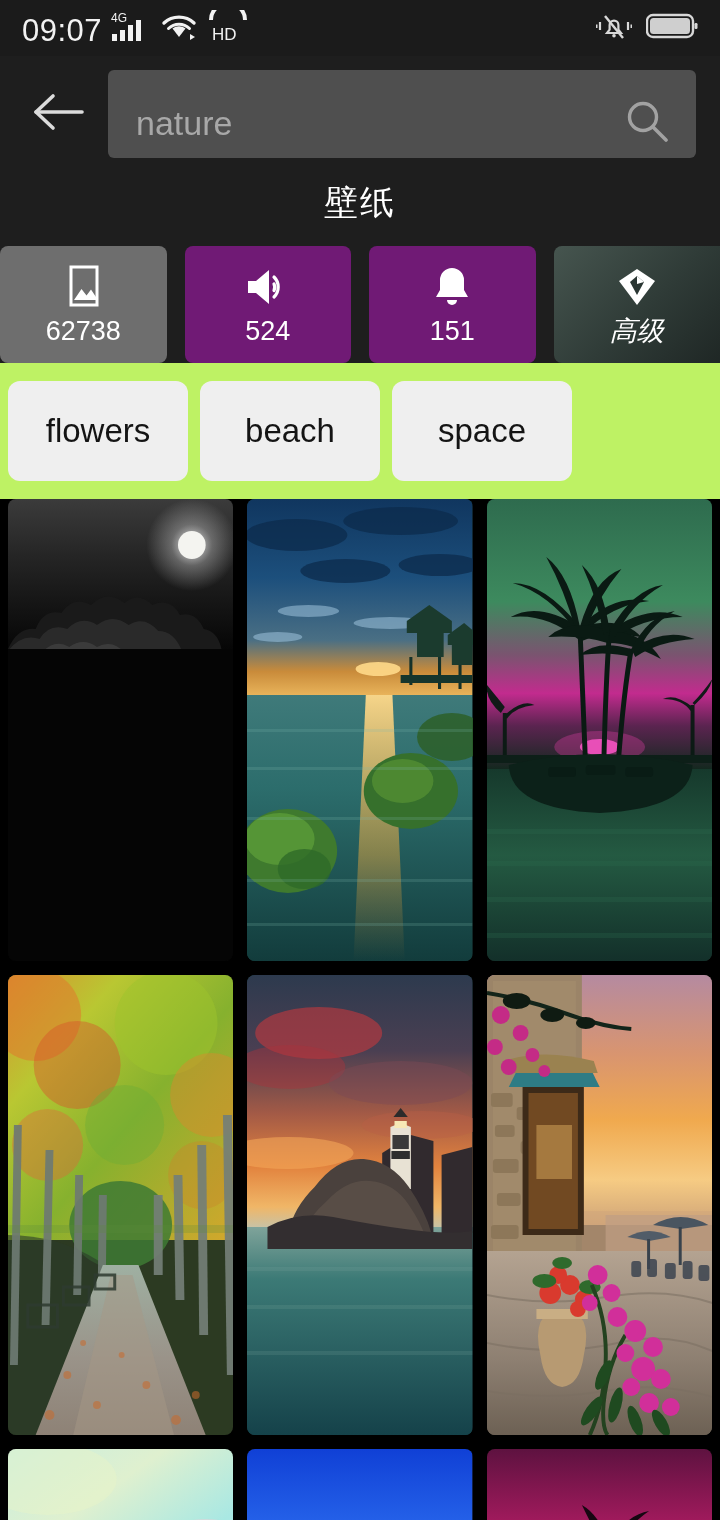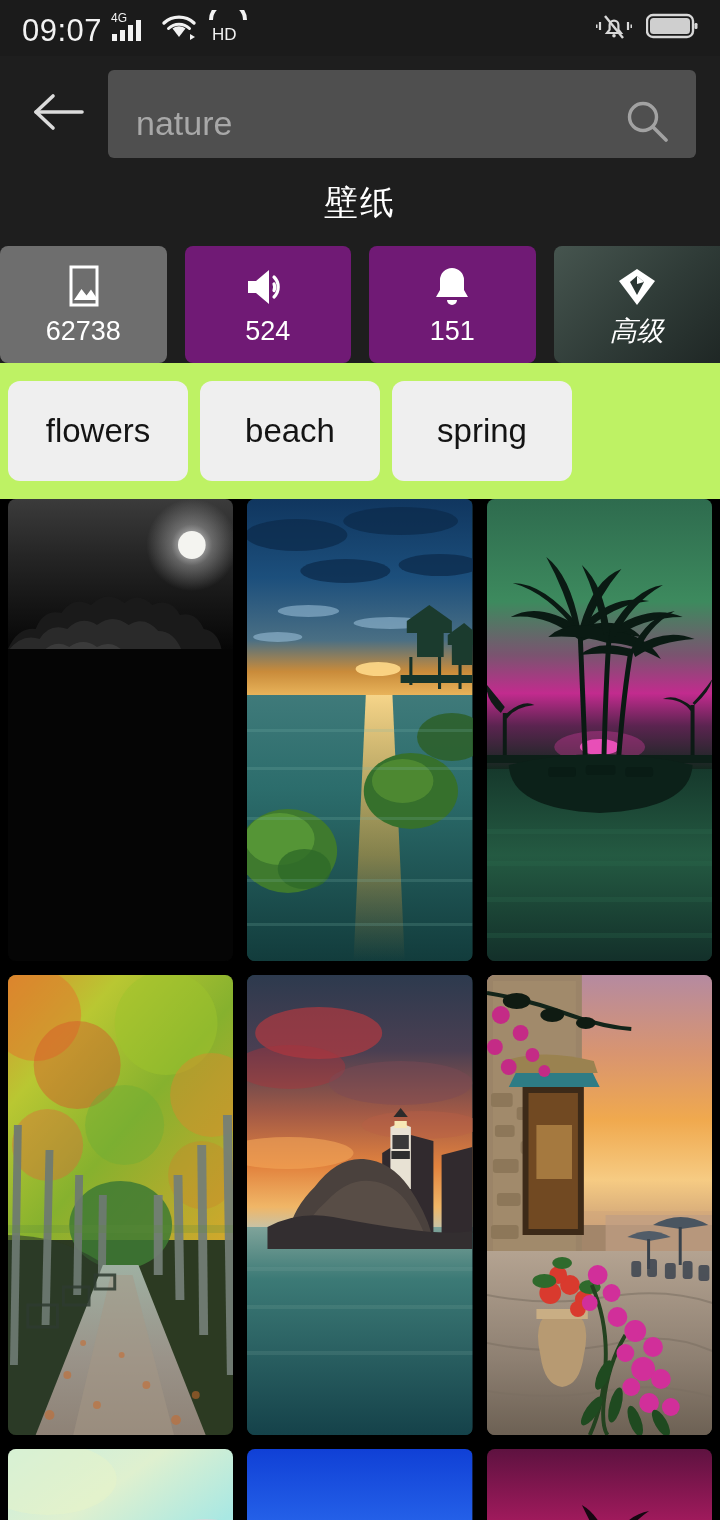--- a/index.html
+++ b/index.html
@@ -202,21 +202,21 @@
   </div>
 
   <div class="chips">
     <div class="chip">
       <span class="chip-label">flowers</span>
     </div>
     <div class="chip">
       <span class="chip-label">beach</span>
     </div>
     <div class="chip">
-      <span class="chip-label">spring</span>
+      <span class="chip-label">space</span>
     </div>
   </div>
 
   <div class="grid">
 
     <div class="col">
 
       <div class="card h-tall">
         <svg class="img" viewBox="0 0 228 462" preserveAspectRatio="none">
           <defs>

